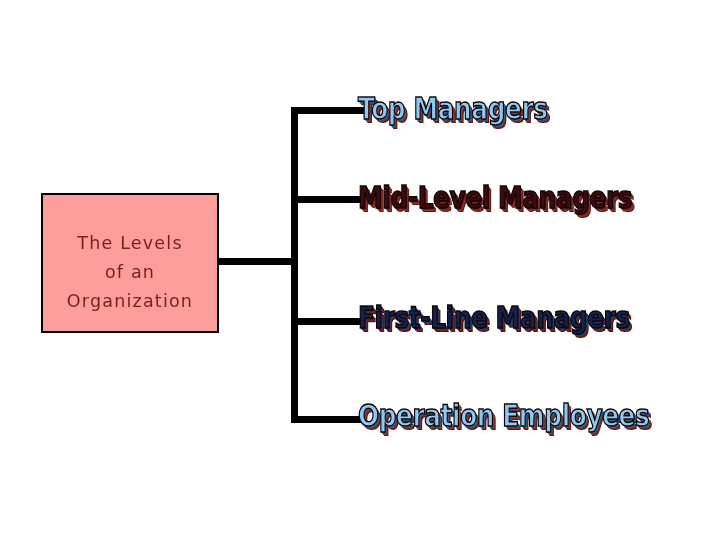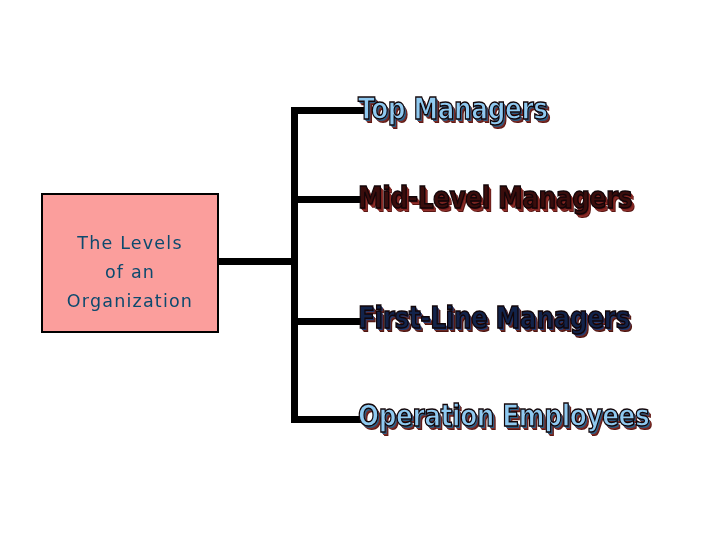--- a/index.html
+++ b/index.html
@@ -24,21 +24,21 @@
     width: 178px;
     height: 140px;
     background: #FB9E9C;
     border: 2px solid #000000;
     box-sizing: border-box;
     display: flex;
     align-items: center;
     justify-content: center;
   }
   #title-text {
-    color: #0c4a6e;
+    color: #7f1d1d;
     font-family: "DejaVu Sans", sans-serif;
     font-size: 17.5px;
     line-height: 29px;
     text-align: center;
     letter-spacing: 1.2px;
     white-space: pre-line;
     font-weight: 400;
     margin-top: 19px;
   }
 

